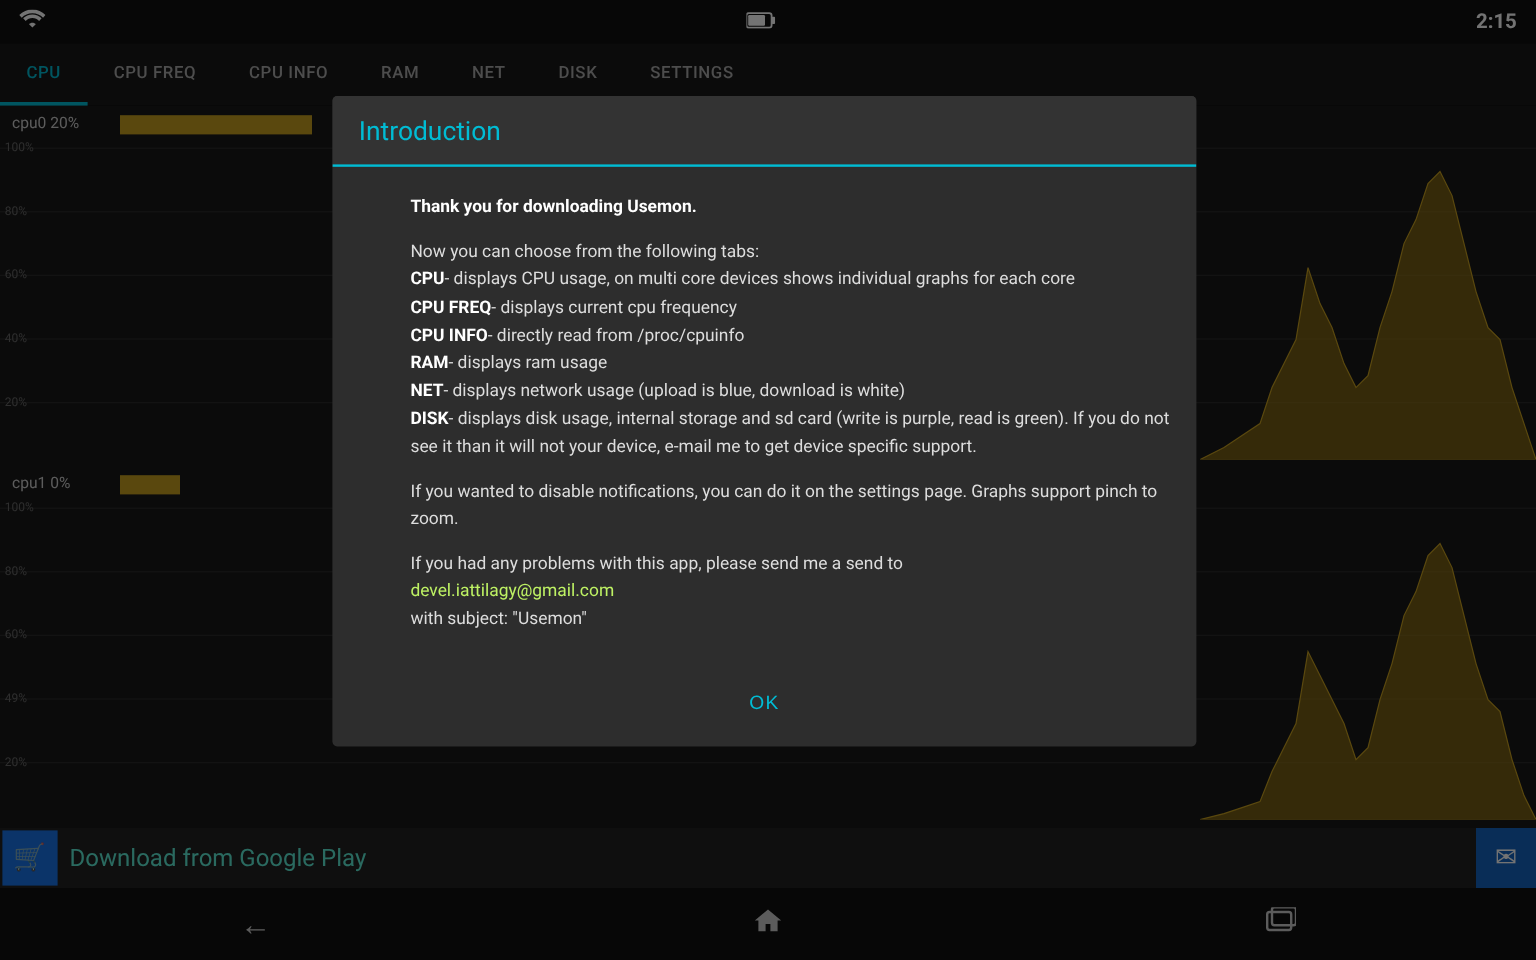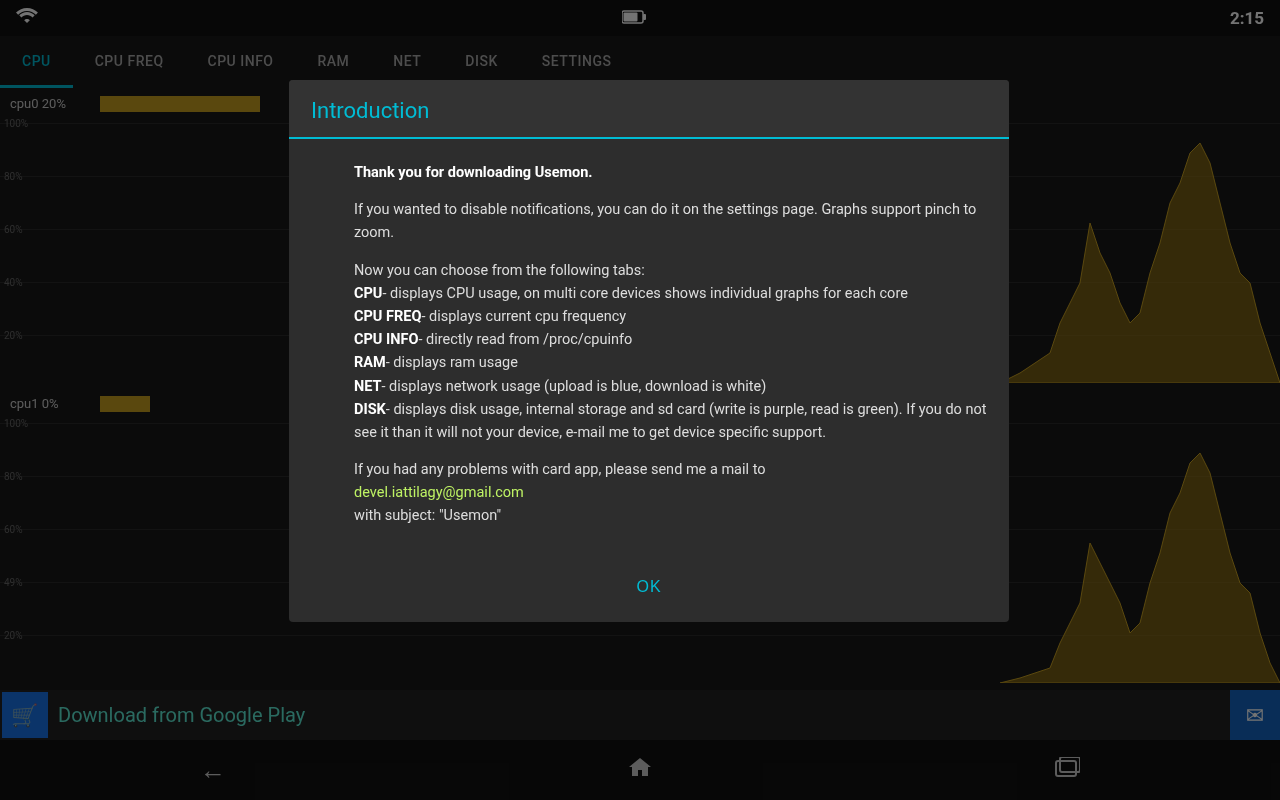--- a/index.html
+++ b/index.html
@@ -128,21 +128,21 @@
       position: absolute;
       top: 0; left: 0; right: 0; bottom: 0;
       background: rgba(0,0,0,0.55);
       z-index: 200;
     }
 
     
     #dialog {
       position: absolute;
       top: 80px;
-      left: 289px;
+      left: 277px;
       width: 720px;
       background: #2d2d2d;
       border-radius: 4px;
       z-index: 300;
       overflow: hidden;
     }
 
     #dialog-header {
       background: #333;
       padding: 18px 22px 14px;
@@ -346,32 +346,32 @@
 </div>
 
 <div id="overlay"></div>
 
 <div id="dialog">
   <div id="dialog-header">
     <div id="dialog-title">Introduction</div>
   </div>
   <div id="dialog-body">
     <p><b>Thank you for downloading Usemon.</b></p>
-    <p>If you wanted to disable notifications, you can do it on the settings page. Graphs support pinch to zoom.</p>
     <p>
       <span>Now you can choose from the following tabs:</span><br>
       <b>CPU</b><span>- displays CPU usage, on multi core devices shows individual graphs for each core</span><br>
       <b>CPU FREQ</b><span>- displays current cpu frequency</span><br>
       <b>CPU INFO</b><span>- directly read from /proc/cpuinfo</span><br>
       <b>RAM</b><span>- displays ram usage</span><br>
       <b>NET</b><span>- displays network usage (upload is blue, download is white)</span><br>
       <b>DISK</b><span>- displays disk usage, internal storage and sd card (write is purple, read is green). If you do not see it than it will not your device, e-mail me to get device specific support.</span>
     </p>
+    <p>If you wanted to disable notifications, you can do it on the settings page. Graphs support pinch to zoom.</p>
     <p>
-      <span>If you had any problems with card app, please send me a mail to</span><br>
+      <span>If you had any problems with this app, please send me a send to</span><br>
       <span class="email">devel.iattilagy@gmail.com</span><br>
       <span>with subject: "Usemon"</span>
     </p>
   </div>
   <div id="dialog-footer">
     <button id="ok-button">OK</button>
   </div>
 </div>
 
 <div id="ad-bar">

